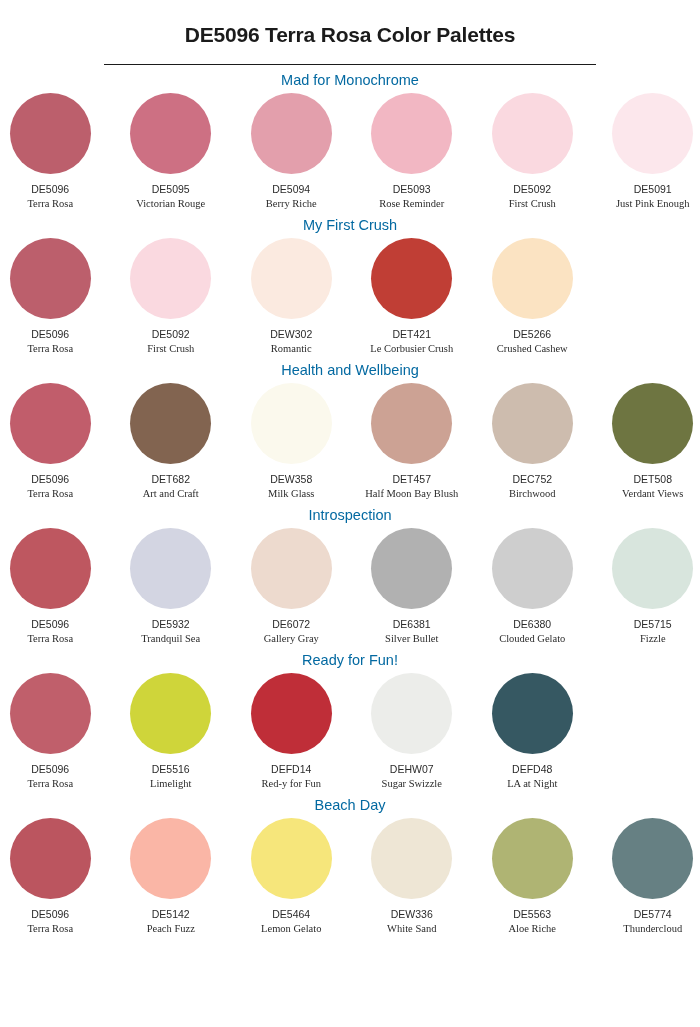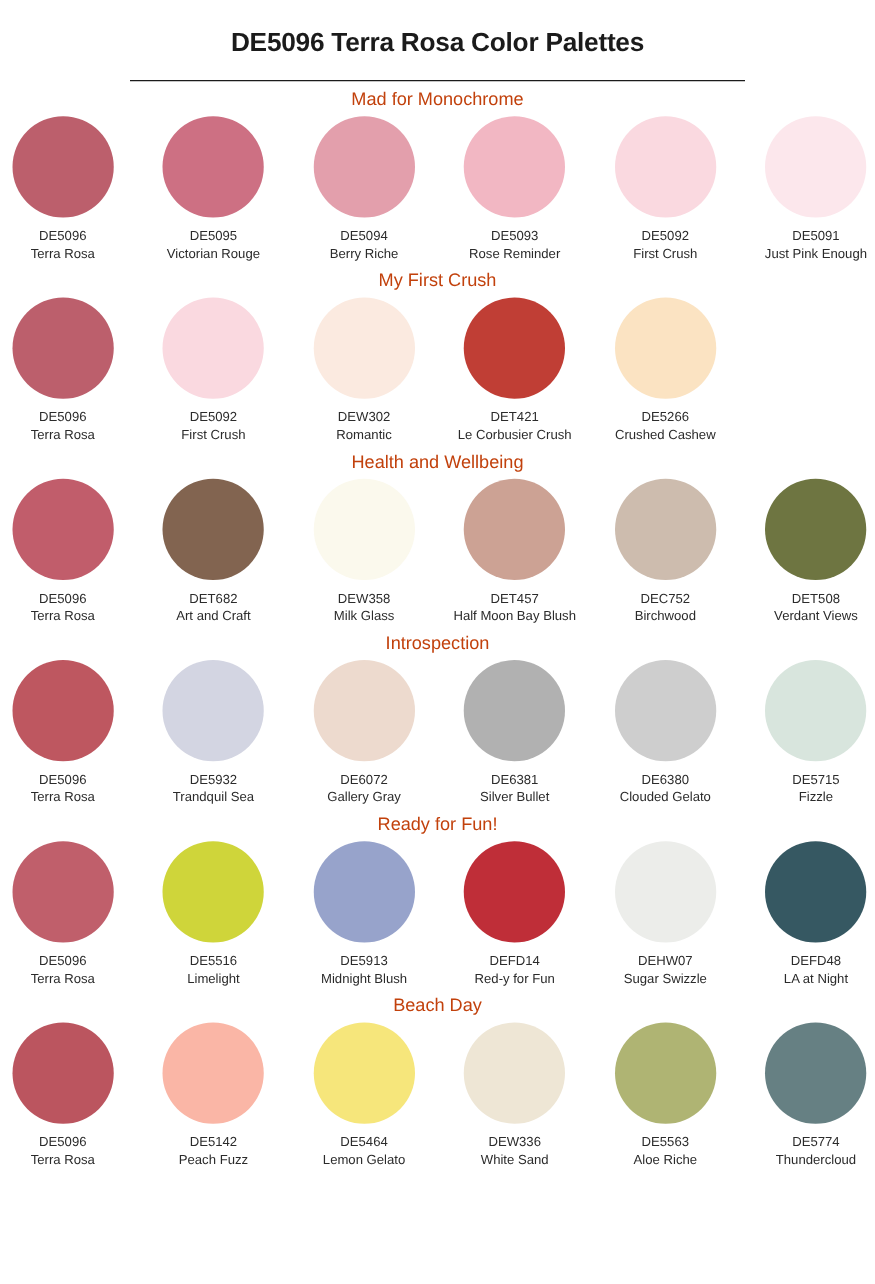--- a/index.html
+++ b/index.html
@@ -45,21 +45,21 @@
 
   
   .section {
     width: 700px;
   }
   .section-title {
     text-align: center;
     font-size: 14.5px;
     font-weight: normal;
     line-height: 20px;
-    color: #c2410c;
+    color: #0369a1;
     margin: 0;
     padding: 5px 0 3px 0;
   }
 
   .swatch-row {
     display: flex;
     width: 700px;
     justify-content: flex-start;
     align-items: flex-start;
   }
@@ -88,20 +88,21 @@
   }
   .swatch-code {
     display: block;
     font-size: 10.5px;
     color: #2b2b2b;
   }
   .swatch-name {
     display: block;
     font-size: 10.5px;
     color: #2b2b2b;
+    font-family: Liberation Serif, serif;
   }
 </style>
 </head>
 <body>
 
 <div class="page">
 
   <div class="page-header">
     <h1 class="page-title">DE5096 Terra Rosa Color Palettes</h1>
     <div class="title-rule"></div>
@@ -300,27 +301,20 @@
             </div>
           </div>
           <div class="swatch-cell">
             <div class="swatch-disc" style="background: rgb(207, 213, 58);"></div>
             <div class="swatch-label">
               <span class="swatch-code">DE5516</span>
               <span class="swatch-name">Limelight</span>
             </div>
           </div>
           <div class="swatch-cell">
-            <div class="swatch-disc" style="background: rgb(151, 163, 203);"></div>
-            <div class="swatch-label">
-              <span class="swatch-code">DE5913</span>
-              <span class="swatch-name">Midnight Blush</span>
-            </div>
-          </div>
-          <div class="swatch-cell">
             <div class="swatch-disc" style="background: rgb(191, 46, 56);"></div>
             <div class="swatch-label">
               <span class="swatch-code">DEFD14</span>
               <span class="swatch-name">Red-y for Fun</span>
             </div>
           </div>
           <div class="swatch-cell">
             <div class="swatch-disc" style="background: rgb(236, 237, 234);"></div>
             <div class="swatch-label">
               <span class="swatch-code">DEHW07</span>

